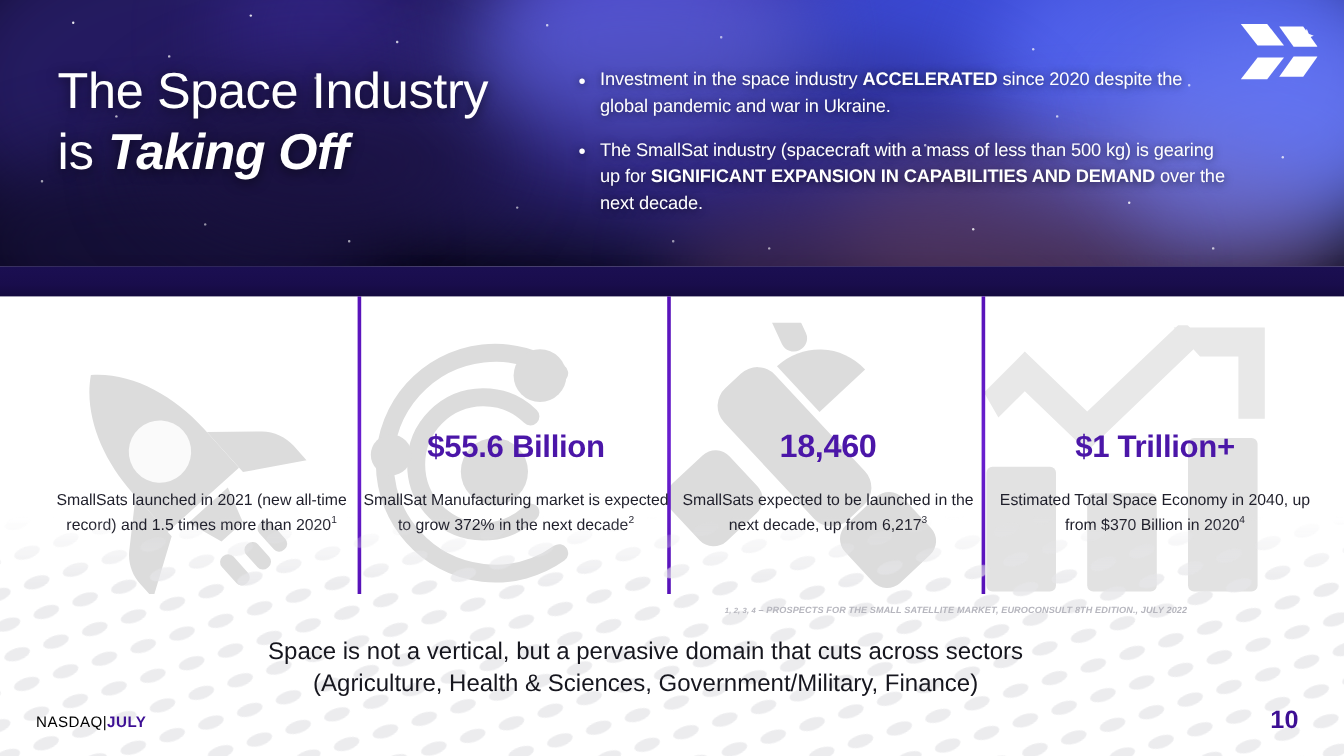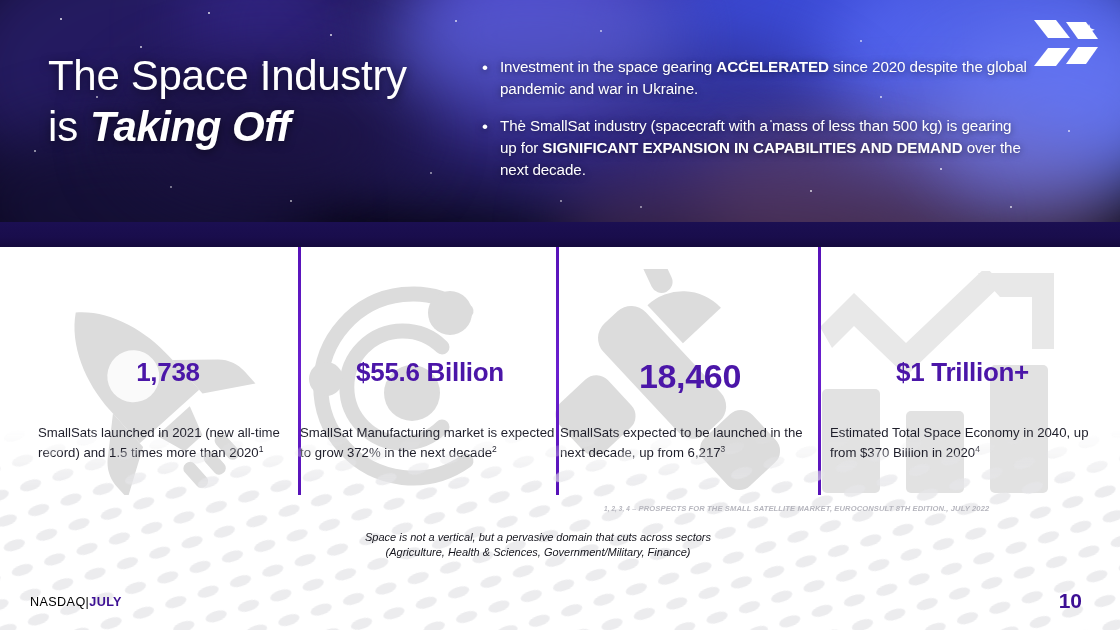--- a/index.html
+++ b/index.html
@@ -41,32 +41,32 @@
 
   
   .stats { position:absolute; left:0; top:247px; width:1120px; height:260px; }
   .wm { position:absolute; opacity:1; }
   .divider { position:absolute; top:0; width:3px; height:248px;
              background:linear-gradient(180deg,#5712b8 0%,#6a1fd0 50%,#5712b8 100%); }
 
   .col { position:absolute; top:0; width:260px; height:248px; }
   .col .big { position:absolute; left:0; width:100%; text-align:center;
               font-weight:700; color:#4b16a8; letter-spacing:-0.3px; }
-  .col .desc { position:absolute; left:0; width:100%; text-align:left;
-               font-size:13.2px; line-height:1.42; color:#1f1f2b;margin-top:16px; }
+  .col .desc { position:absolute; left:0; width:100%; text-align:center;
+               font-size:13.2px; line-height:1.42; color:#1f1f2b; }
   .col .desc sup { font-size:8.5px; }
 
   
   .footnote { position:absolute; left:604px; top:504px; font-size:7.6px; font-style:italic;
               font-weight:700; color:#b6b6be; letter-spacing:.1px; white-space:nowrap; }
   .footnote .nums { font-size:6.4px; }
 
   
   .tagline { position:absolute; left:0; top:530px; width:1076px; text-align:center;
-             font-style:italic; font-size:11px; line-height:1.36; color:#16161e; }
+             font-size:20px; line-height:1.36; color:#16161e; }
 
   
   .ticker { position:absolute; left:30px; top:595px; font-size:12.6px; letter-spacing:.4px; }
   .ticker .mk { color:#000000; font-weight:400; }
   .ticker .sym { color:#3d0f94; font-weight:700; }
   .pagenum { position:absolute; right:38px; top:589px; font-size:21px; font-weight:700; color:#3d0f94; }
 
   
   .texture { position:absolute; left:0; top:430px; width:1120px; height:200px; opacity:.75; }
 </style>
@@ -120,21 +120,21 @@
     </div>
 
     <div class="title">
       <span class="l1">The Space Industry</span>
       <span class="l2"><span>is </span><em>Taking Off</em></span>
     </div>
 
     <div class="bullets" id="bullets">
         <div class="bullet">
           <span class="dot">•</span>
-          <span class="txt"><span>Investment in the space gearing </span><b>ACCELERATED</b><span> since 2020 despite the global pandemic and war in Ukraine.</span></span>
+          <span class="txt"><span>Investment in the space industry </span><b>ACCELERATED</b><span> since 2020 despite the global pandemic and war in Ukraine.</span></span>
         </div>
         <div class="bullet">
           <span class="dot">•</span>
           <span class="txt"><span>The SmallSat industry (spacecraft with a mass of less than 500 kg) is gearing up for </span><b>SIGNIFICANT EXPANSION IN CAPABILITIES AND DEMAND</b><span> over the next decade.</span></span>
         </div>
       </div>
 
     <div class="logo">
       <svg viewBox="0 0 72 60" width="72" height="60">
         <g fill="#ffffff">
@@ -207,35 +207,34 @@
           <polygon points="160,2 236,2 236,78 214,78 214,26 182,26"></polygon>
         </g>
       </svg>
     </div>
 
     <div class="divider" style="left:298px;"></div>
     <div class="divider" style="left:556px;"></div>
     <div class="divider" style="left:818px;"></div>
 
     <div class="col" style="left:38px;">
-      <div class="big" style="top:110px; font-size:26px;">1,738</div>
       <div class="desc" style="top:161px;">
         <span>SmallSats launched in 2021 (new all-time record) and 1.5 times more than 2020</span><sup>1</sup>
       </div>
     </div>
 
     <div class="col" style="left:300px;">
       <div class="big" style="top:110px; font-size:26px;">$55.6 Billion</div>
       <div class="desc" style="top:161px;">
         <span>SmallSat Manufacturing market is expected to grow 372% in the next decade</span><sup>2</sup>
       </div>
     </div>
 
     <div class="col" style="left:560px;">
-      <div class="big" style="top:110px; font-size:34px;">18,460</div>
+      <div class="big" style="top:110px; font-size:27px;">18,460</div>
       <div class="desc" style="top:161px;">
         <span>SmallSats expected to be launched in the next decade, up from 6,217</span><sup>3</sup>
       </div>
     </div>
 
     <div class="col" style="left:830px; width:265px;">
       <div class="big" style="top:110px; font-size:26px;">$1 Trillion+</div>
       <div class="desc" style="top:161px;">
         <span>Estimated Total Space Economy in 2040, up from $370 Billion in 2020</span><sup>4</sup>
       </div>

